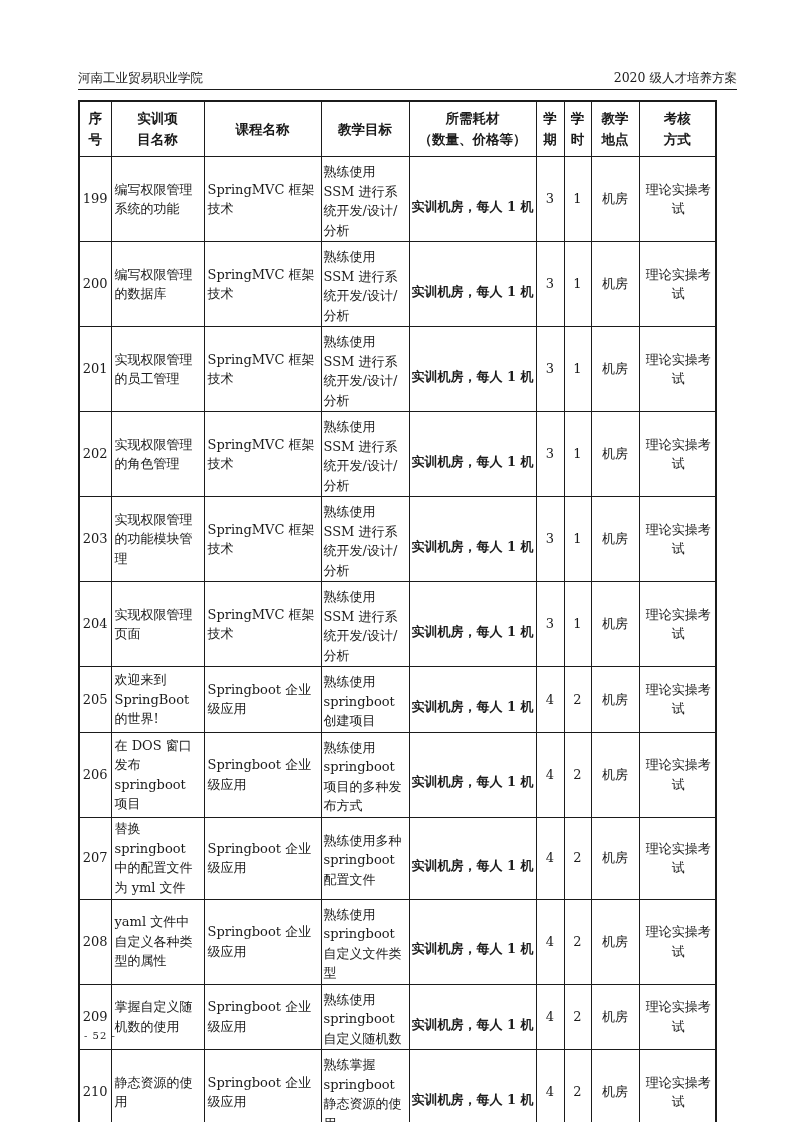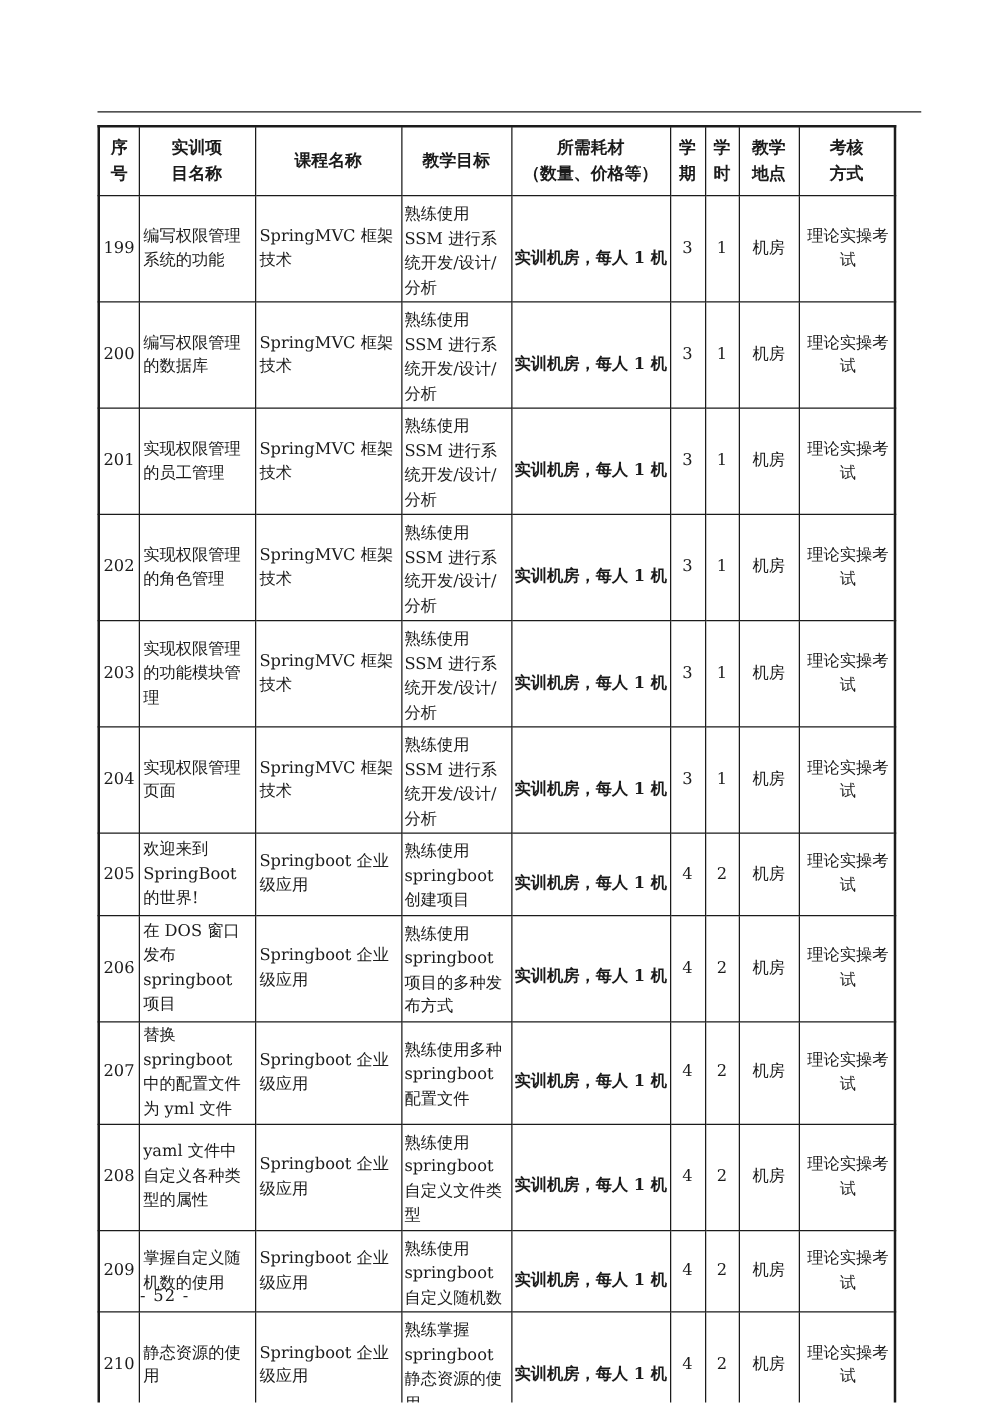--- a/index.html
+++ b/index.html
@@ -99,30 +99,33 @@
   .training-table tbody tr:nth-child(9) { height: 82px; }
   .training-table tbody tr:nth-child(10){ height: 77px; }
   .training-table tbody tr:nth-child(11){ height: 62px; }
   .training-table tbody tr:nth-child(12){ height: 77px; }
   .training-table tbody tr:nth-child(13){ height: 65px; }
 
   .page-footer {
     position: absolute;
     left: 84px;
     top: 1030px;
-    font-size: 13px;
+    font-size: 10px;
     letter-spacing: 1px;
-    margin-left: 28px;
   }
 </style>
 </head>
 <body>
 
 <div class="page">
 
+  <div class="page-header">
+    <span>河南工业贸易职业学院</span>
+    <span>2020 级人才培养方案</span>
+  </div>
 
   <div class="header-rule"></div>
 
   <table class="training-table">
     <colgroup>
       <col class="c-no">
         <col class="c-project">
         <col class="c-course">
       <col class="c-goal">
         <col class="c-materials">

